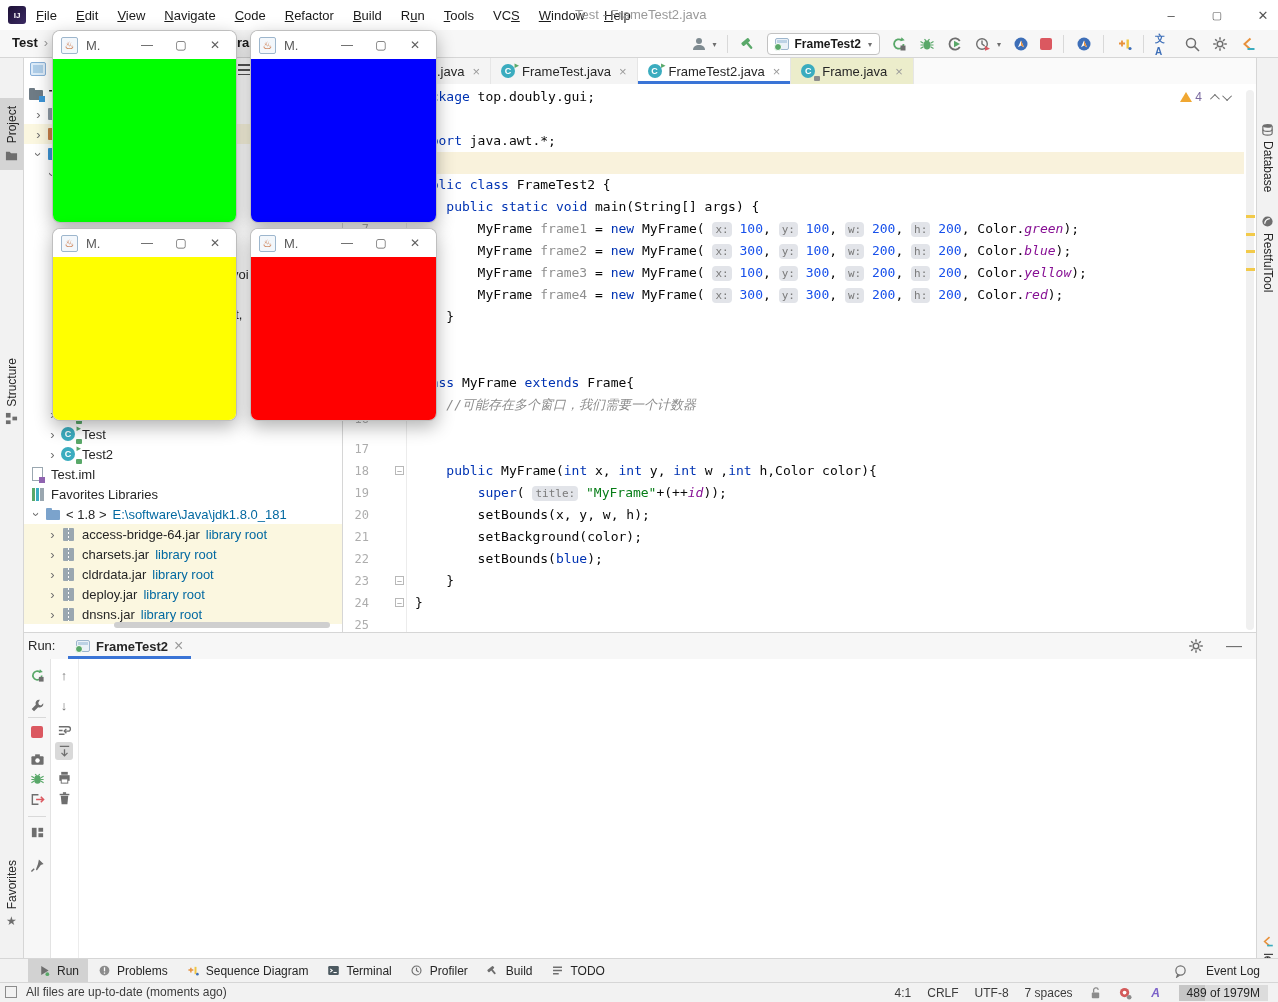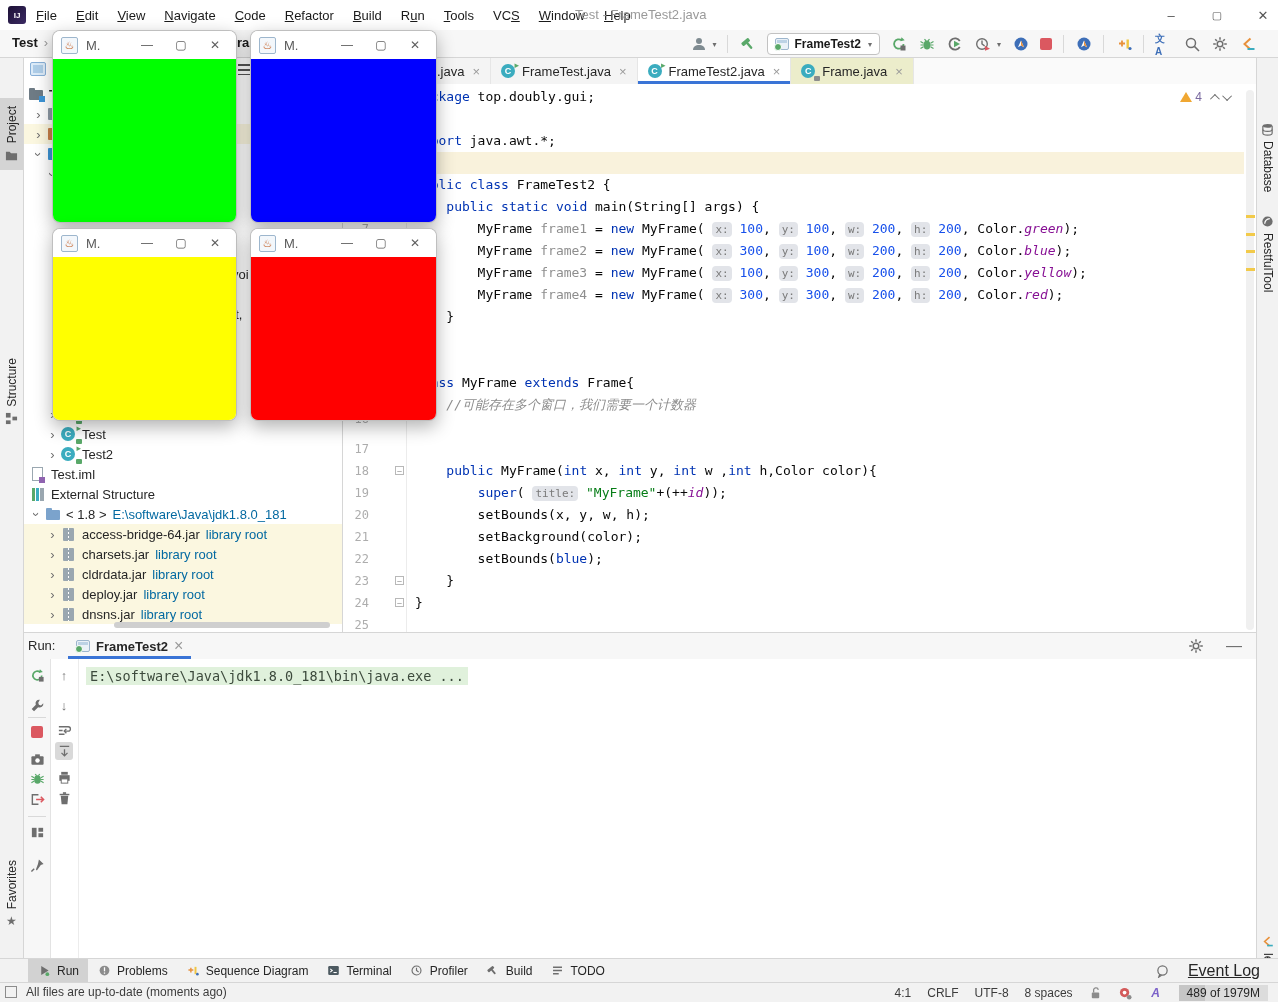--- a/index.html
+++ b/index.html
@@ -143,21 +143,21 @@
     color:#3c4a3c; background:#e0f1dc; padding:1px 4px; }
 
   
   #bottom-bar { position:absolute; left:0; top:958px; width:1278px; height:24px; background:#f2f2f2;
     border-top:1px solid #d6d6d6; display:flex; align-items:center; }
   .bb-item { display:flex; align-items:center; gap:6px; font-size:12px; color:#262626; height:24px; padding:0 9px; }
   .bb-item.selected { background:#d2d2d2; }
   .bb-icon { width:14px; height:14px; display:flex; align-items:center; justify-content:center; }
   .bb-icon svg { width:13px; height:13px; }
   #event-log { position:absolute; right:18px; top:0; height:24px; display:flex; align-items:center; gap:18px;
-    font-size:16px; color:#262626;text-decoration:underline; }
+    font-size:12px; color:#262626; }
   #status-bar { position:absolute; left:0; top:982px; width:1278px; height:20px; background:#f2f2f2;
     border-top:1px solid #d6d6d6; font-size:12px; color:#3c3c3c; }
   #status-left { position:absolute; left:26px; top:2px; }
   #status-switcher { position:absolute; left:5px; top:3px; width:12px; height:12px; border:1px solid #8c8c8c; }
   #status-right { position:absolute; right:10px; top:0; height:20px; display:flex; align-items:center; gap:16px; }
   #mem-chip { position:relative; background:#dcdcdc; padding:1px 8px; font-size:12px; color:#262626; }
   #mem-chip::before { content:""; position:absolute; left:0; top:0; bottom:0; width:30%; background:#c6c6c6; }
   #mem-chip span { position:relative; }
   .st-icon { width:14px; height:14px; display:flex; align-items:center; justify-content:center; }
   .st-icon svg { width:13px; height:13px; }
@@ -441,21 +441,21 @@
           <span class="ticon">
             <span class="iml-icon"></span>
           </span>
           <span class="lbl">Test.iml</span>
         </div>
         <div class="tree-row" style="top: 426px;">
           <span style="width: 4px; flex: 0 0 auto;"></span>
           <span class="ticon">
             <span class="lib-icon"></span>
           </span>
-          <span class="lbl">External Structure</span>
+          <span class="lbl">Favorites Libraries</span>
         </div>
         <div class="tree-row" style="top: 446px; align-items: center;">
           <span style="width: 6px; flex: 0 0 auto;"></span>
           <span class="chev open">›</span>
           <span class="ticon">
             <span class="folder jdk"></span>
           </span>
           <span class="lbl">&lt; 1.8 &gt;</span>
           <span class="sub"> E:\software\Java\jdk1.8.0_181</span>
         </div>
@@ -706,21 +706,20 @@
           </svg>
         </span>
         <span class="rt-icon" style="top: 130px;">
           <svg viewBox="0 0 16 16">
             <path d="M4 5h8l-.9 9H4.9z" fill="#6e6e6e"></path>
             <rect x="2.8" y="3" width="10.4" height="1.5" fill="#6e6e6e"></rect>
             <rect x="6.3" y="1.3" width="3.4" height="1.8" fill="#6e6e6e"></rect>
           </svg>
         </span>
       </div>
-    <div id="console-line">E:\software\Java\jdk1.8.0_181\bin\java.exe ...</div>
   </div>
 
   <div id="bottom-bar">
     <div style="width:28px;"></div>
     <div id="bb-items" style="display:flex;">
         <div class="bb-item selected">
           <span class="bb-icon">
             <svg viewBox="0 0 16 16">
               <path d="M4 2.5l9 5.5-9 5.5z" fill="#6e6e6e"></path>
               <circle cx="11.5" cy="12.5" r="2.3" fill="#59a869"></circle>
@@ -798,21 +797,21 @@
     </div>
   </div>
 
   <div id="status-bar">
     <div id="status-switcher"></div>
     <div id="status-left">All files are up-to-date (moments ago)</div>
     <div id="status-right">
       <span>4:1</span>
       <span>CRLF</span>
       <span>UTF-8</span>
-      <span>8 spaces</span>
+      <span>7 spaces</span>
       <span class="st-icon">
         <svg viewBox="0 0 14 14">
             <rect x="3" y="6" width="8" height="6" rx="1" fill="#8c8c8c"></rect>
             <path d="M5 6V4a2.5 2.5 0 0 1 5-1" fill="none" stroke="#8c8c8c" stroke-width="1.4"></path>
           </svg>
       </span>
       <span class="st-icon">
         <svg viewBox="0 0 14 14">
             <circle cx="6" cy="6" r="5" fill="#d35a5a"></circle>
             <circle cx="6" cy="6" r="2" fill="#fff"></circle>

